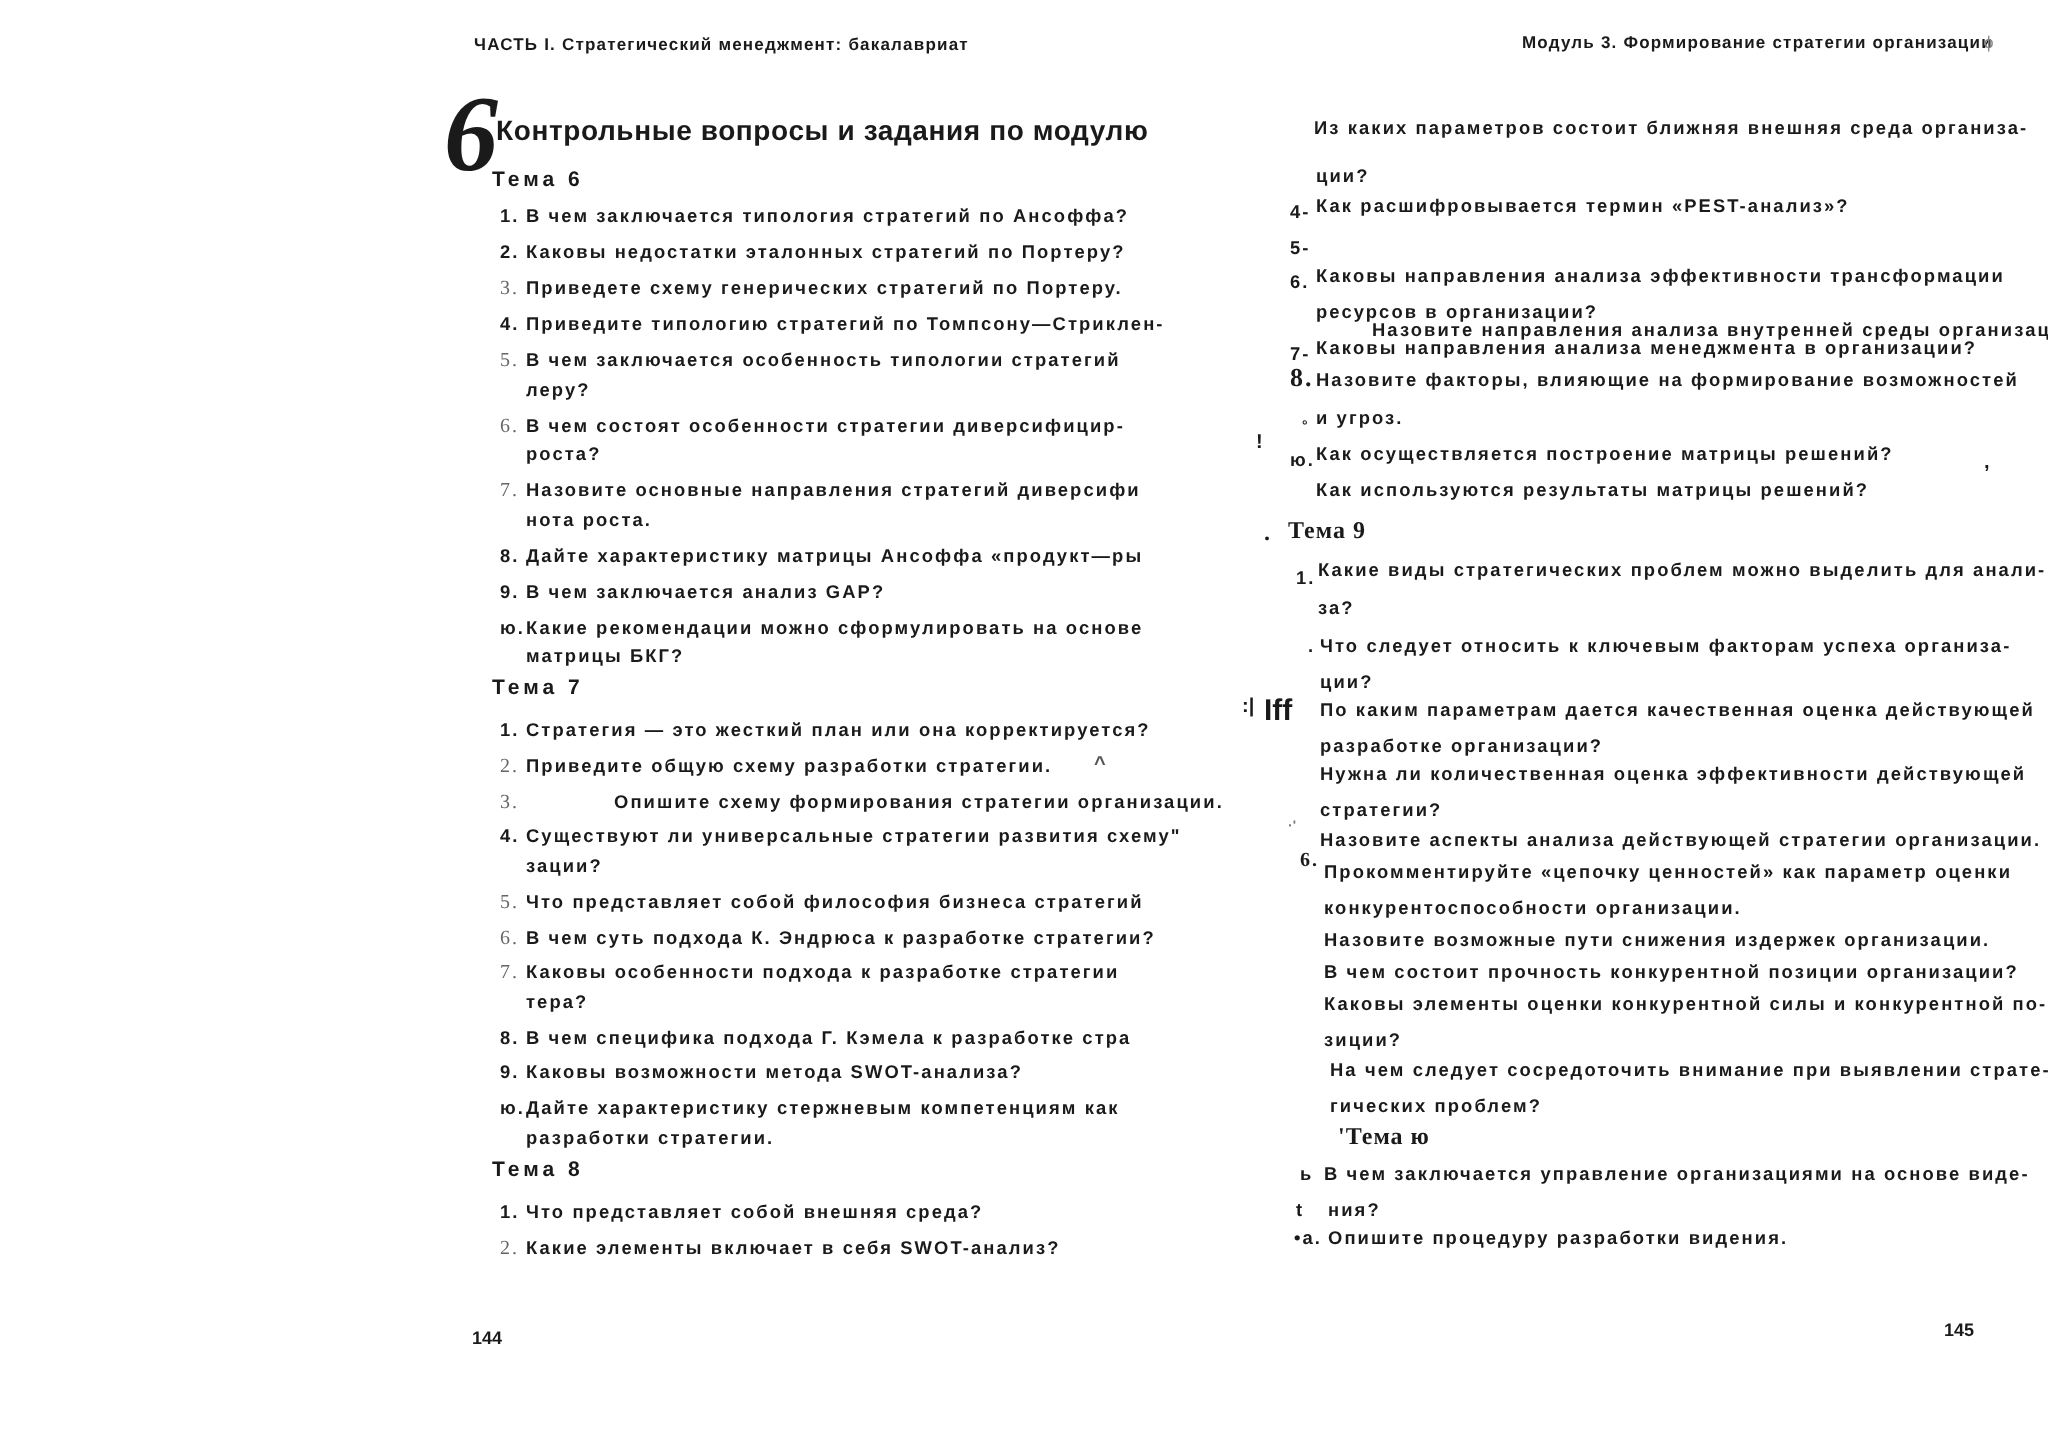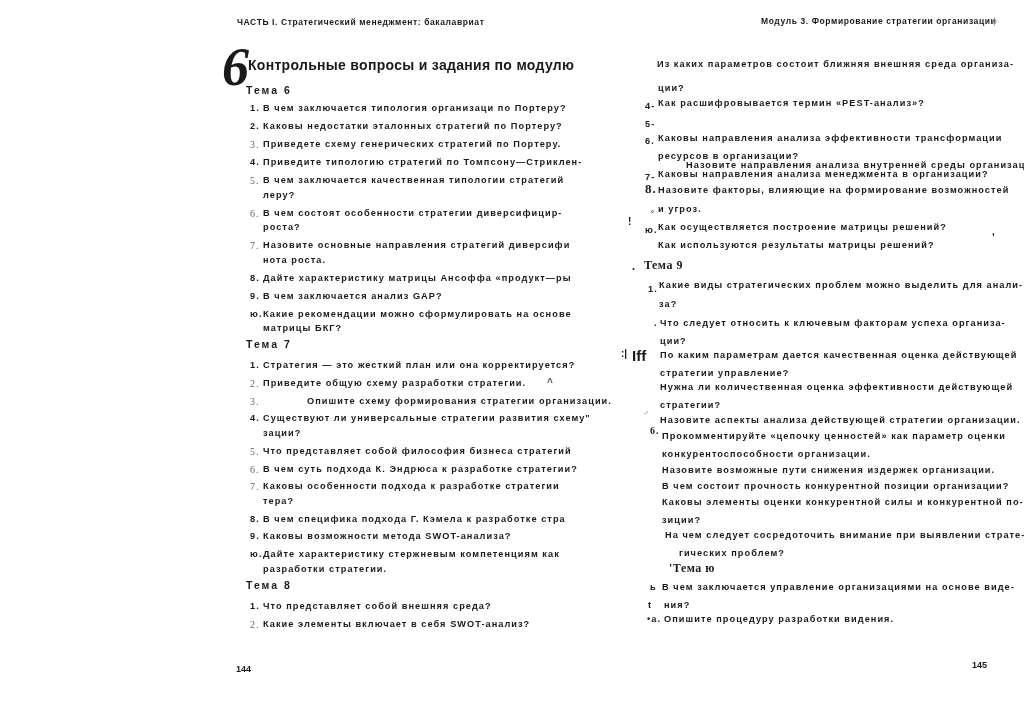--- a/index.html
+++ b/index.html
@@ -23,37 +23,37 @@
 <div>
   <div class="abs hdr" style="left:237px;top:17px;">ЧАСТЬ I. Стратегический менеджмент: бакалавриат</div>
 
   <div class="abs big6" style="left:222px;top:40px;">6</div>
   <div class="abs title" style="left:248px;top:57px;">Контрольные вопросы и задания по модулю</div>
 
   <div class="abs topic" style="left:246px;top:84px;">Тема  6</div>
   <div id="t6">
       <div>
         <div class="abs q num" style="left: 250px; top: 103px;">1.</div>
-        <div class="abs q" style="left: 263px; top: 103px;">В чем заключается типология организаци по Портеру?</div>
+        <div class="abs q" style="left: 263px; top: 103px;">В чем заключается типология стратегий по Ансоффа?</div>
       </div>
       <div>
         <div class="abs q num" style="left: 250px; top: 121px;">2.</div>
         <div class="abs q" style="left: 263px; top: 121px;">Каковы недостатки эталонных стратегий по Портеру?</div>
       </div>
       <div>
         <div class="abs q num light" style="left: 250px; top: 139px;">3.</div>
         <div class="abs q" style="left: 263px; top: 139px;">Приведете схему генерических стратегий по Портеру.</div>
       </div>
       <div>
         <div class="abs q num" style="left: 250px; top: 157px;">4.</div>
         <div class="abs q" style="left: 263px; top: 157px;">Приведите типологию стратегий по Томпсону—Стриклен-</div>
       </div>
       <div>
         <div class="abs q num light" style="left: 250px; top: 175px;">5.</div>
-        <div class="abs q" style="left: 263px; top: 175px;">В  чем  заключается  качественная  типологии  стратегий</div>
+        <div class="abs q" style="left: 263px; top: 175px;">В  чем  заключается  особенность  типологии  стратегий</div>
         <div class="abs q" style="left: 263px; top: 189.5px;">леру?</div>
       </div>
       <div>
         <div class="abs q num light" style="left: 250px; top: 207.5px;">6.</div>
         <div class="abs q" style="left: 263px; top: 207.5px;">В  чем  состоят  особенности  стратегии  диверсифицир-</div>
         <div class="abs q" style="left: 263px; top: 222px;">роста?</div>
       </div>
       <div>
         <div class="abs q num light" style="left: 250px; top: 240px;">7.</div>
         <div class="abs q" style="left: 263px; top: 240px;">Назовите  основные  направления  стратегий  диверсифи</div>
@@ -188,21 +188,21 @@
         <div class="abs q" style="left: 659px; top: 280px;">Какие виды стратегических проблем можно выделить для анали-</div>
         <div class="abs q" style="left: 659px; top: 299px;">за?</div>
       </div>
       <div>
         <div class="abs q num" style="left: 654px; top: 318px;">.</div>
         <div class="abs q" style="left: 660px; top: 318px;">Что следует относить к ключевым факторам успеха организа-</div>
         <div class="abs q" style="left: 660px; top: 336px;">ции?</div>
       </div>
       <div>
         <div class="abs q" style="left: 660px; top: 350px;">По каким параметрам дается качественная оценка действующей</div>
-        <div class="abs q" style="left: 660px; top: 368px;">стратегии управление?</div>
+        <div class="abs q" style="left: 660px; top: 368px;">разработке организации?</div>
       </div>
       <div>
         <div class="abs q" style="left: 660px; top: 382px;">Нужна ли количественная оценка эффективности действующей</div>
         <div class="abs q" style="left: 660px; top: 400px;">стратегии?</div>
       </div>
       <div>
         <div class="abs q num" style="left: 650px; top: 425px; font-family: &quot;Liberation Serif&quot;, serif; font-size: 10px;">6.</div>
         <div class="abs q" style="left: 660px; top: 415px;">Назовите аспекты анализа действующей стратегии организации.</div>
       </div>
       <div>
@@ -214,21 +214,21 @@
       </div>
       <div>
         <div class="abs q" style="left: 662px; top: 481px;">В чем состоит прочность конкурентной позиции организации?</div>
       </div>
       <div>
         <div class="abs q" style="left: 662px; top: 497px;">Каковы элементы оценки конкурентной силы и конкурентной по-</div>
         <div class="abs q" style="left: 662px; top: 515px;">зиции?</div>
       </div>
       <div>
         <div class="abs q" style="left: 665px; top: 530px;">На чем следует сосредоточить внимание при выявлении страте-</div>
-        <div class="abs q" style="left: 665px; top: 548px; margin-left: 14px;">гических проблем?</div>
+        <div class="abs q" style="left: 665px; top: 548px;">гических проблем?</div>
       </div>
     </div>
 
   <div class="abs mark" style="left:621px;top:348px;">:|</div>
   <div class="abs mark" style="left:632px;top:347px;font-size:15px;">Iff</div>
   <div class="abs mark" style="left:644px;top:410px;font-size:7px;color:#777;">·'</div>
 
   <div class="abs topic-serif" style="left:645px;top:561px;margin-left:24px;">'Тема   ю</div>
   <div id="r10">
       <div>

